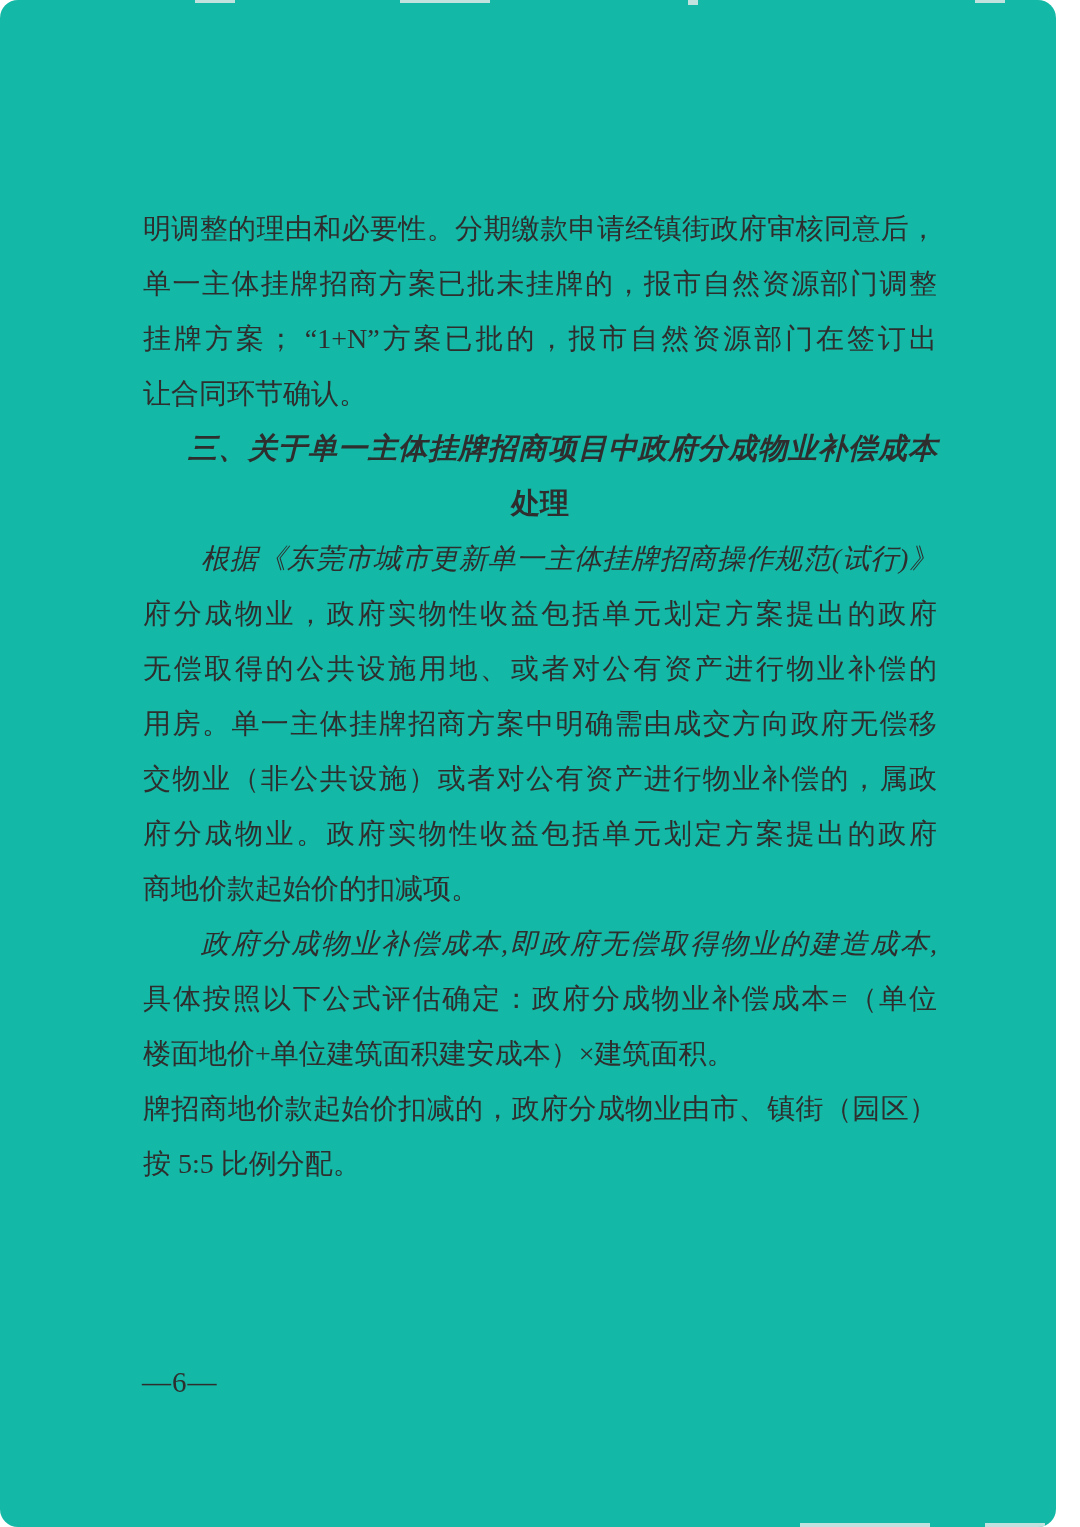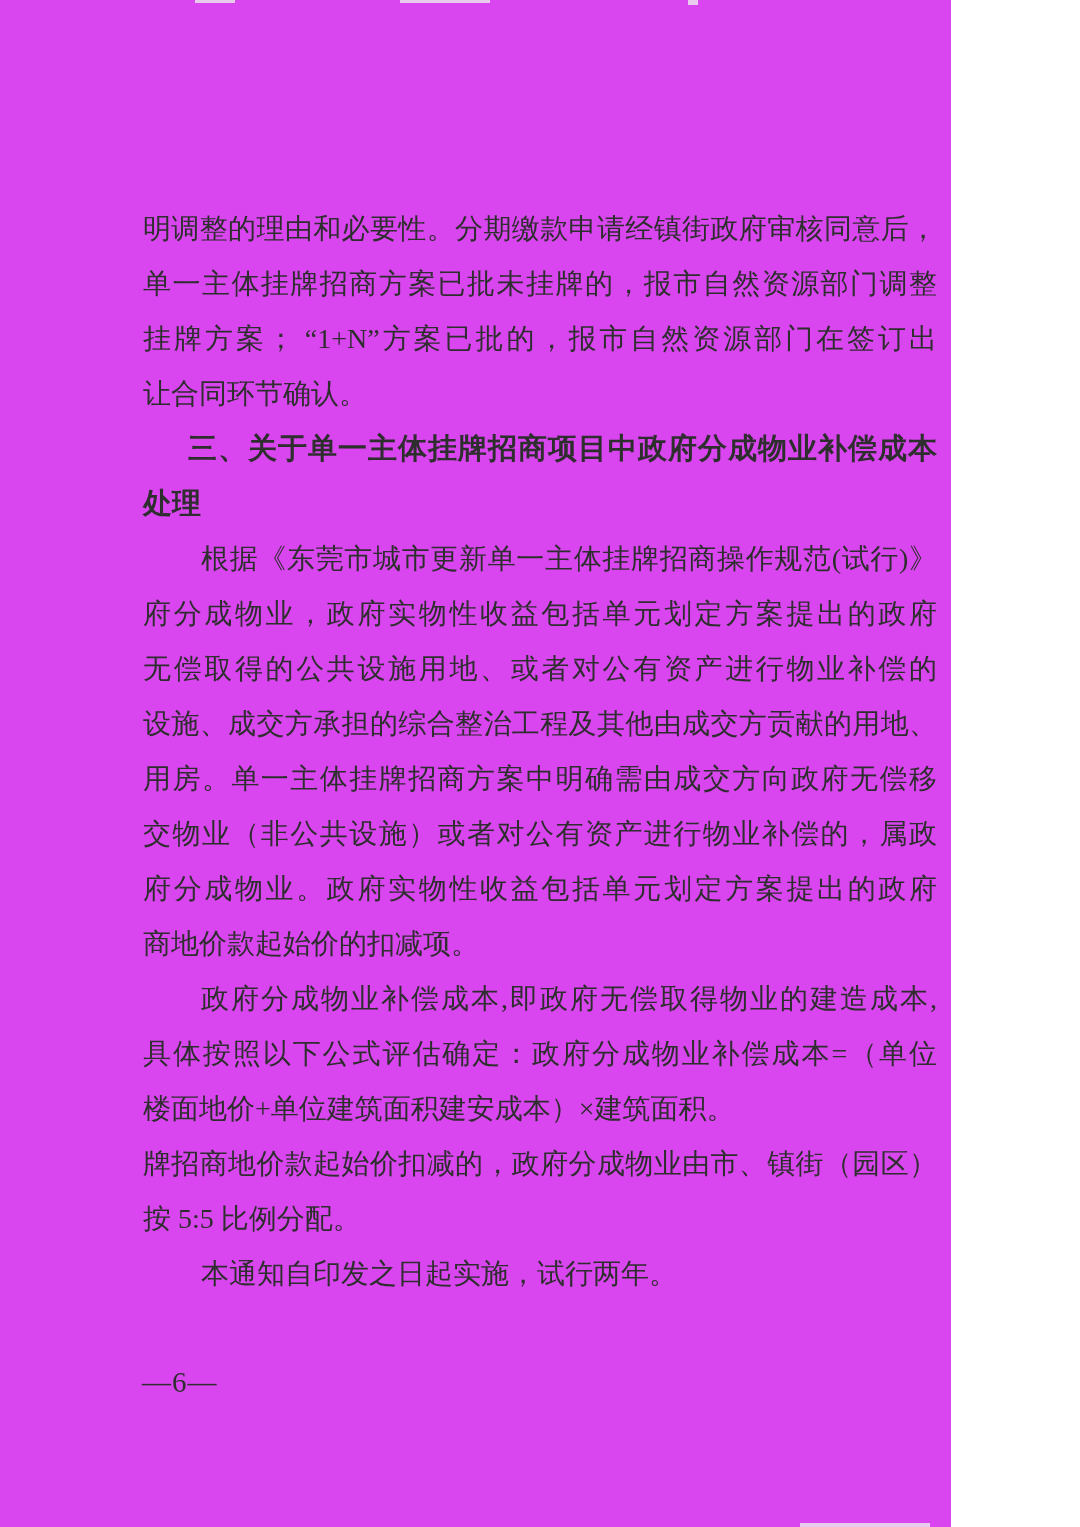--- a/index.html
+++ b/index.html
@@ -2,51 +2,54 @@
 <html><head>
 <meta charset="utf-8">
 <style>
   html, body {
     margin: 0;
     padding: 0;
     background: #ffffff;
   }
   .page {
     position: relative;
-    width: 951px;
+    width: 1056px;
     height: 1527px;
-    background: #d946ef;
+    background: #14b8a6;
     overflow: hidden;
     font-family: "Liberation Serif", serif;
     color: #2e2e2e;
+    border-radius: 18px;
   }
   .content {
     position: absolute;
     left: 143px;
     top: 201px;
     width: 794px;
   }
   .ln {
     margin: 0;
     height: 55px;
     line-height: 55px;
     font-size: 28px;
     white-space: normal;
   }
   .j {
     text-align: justify;
     text-align-last: justify;
   }
   .ind {
     text-indent: 58px;
+    font-style: italic;
   }
   .head {
     font-family: "Liberation Sans", sans-serif;
     font-weight: 700;
     font-size: 29px;
+    text-align: center;
   }
   .head.ind {
     text-indent: 45px;
   }
   .pageno {
     position: absolute;
     left: 142px;
     top: 1362px;
     font-size: 29px;
     line-height: 40px;
@@ -73,28 +76,26 @@
   <div class="content">
     <p class="ln j">明调整的理由和必要性。分期缴款申请经镇街政府审核同意后，</p>
     <p class="ln j">单一主体挂牌招商方案已批未挂牌的，报市自然资源部门调整</p>
     <p class="ln j">挂牌方案； “1+N”方案已批的，报市自然资源部门在签订出</p>
     <p class="ln">让合同环节确认。</p>
     <p class="ln j head ind">三、关于单一主体挂牌招商项目中政府分成物业补偿成本</p>
     <p class="ln head">处理</p>
     <p class="ln j ind">根据《东莞市城市更新单一主体挂牌招商操作规范(试行)》</p>
     <p class="ln j">府分成物业，政府实物性收益包括单元划定方案提出的政府</p>
     <p class="ln j">无偿取得的公共设施用地、或者对公有资产进行物业补偿的</p>
-    <p class="ln j">设施、成交方承担的综合整治工程及其他由成交方贡献的用地、</p>
     <p class="ln j">用房。单一主体挂牌招商方案中明确需由成交方向政府无偿移</p>
     <p class="ln j">交物业（非公共设施）或者对公有资产进行物业补偿的，属政</p>
     <p class="ln j">府分成物业。政府实物性收益包括单元划定方案提出的政府</p>
     <p class="ln">商地价款起始价的扣减项。</p>
     <p class="ln j ind">政府分成物业补偿成本,即政府无偿取得物业的建造成本,</p>
     <p class="ln j">具体按照以下公式评估确定：政府分成物业补偿成本=（单位</p>
     <p class="ln">楼面地价+单位建筑面积建安成本）×建筑面积。</p>
     <p class="ln j">牌招商地价款起始价扣减的，政府分成物业由市、镇街（园区）</p>
     <p class="ln">按 5:5 比例分配。</p>
-    <p class="ln ind">本通知自印发之日起实施，试行两年。</p>
   </div>
 
   <div class="pageno">—6—</div>
 
 </div>
 
 </body></html>

